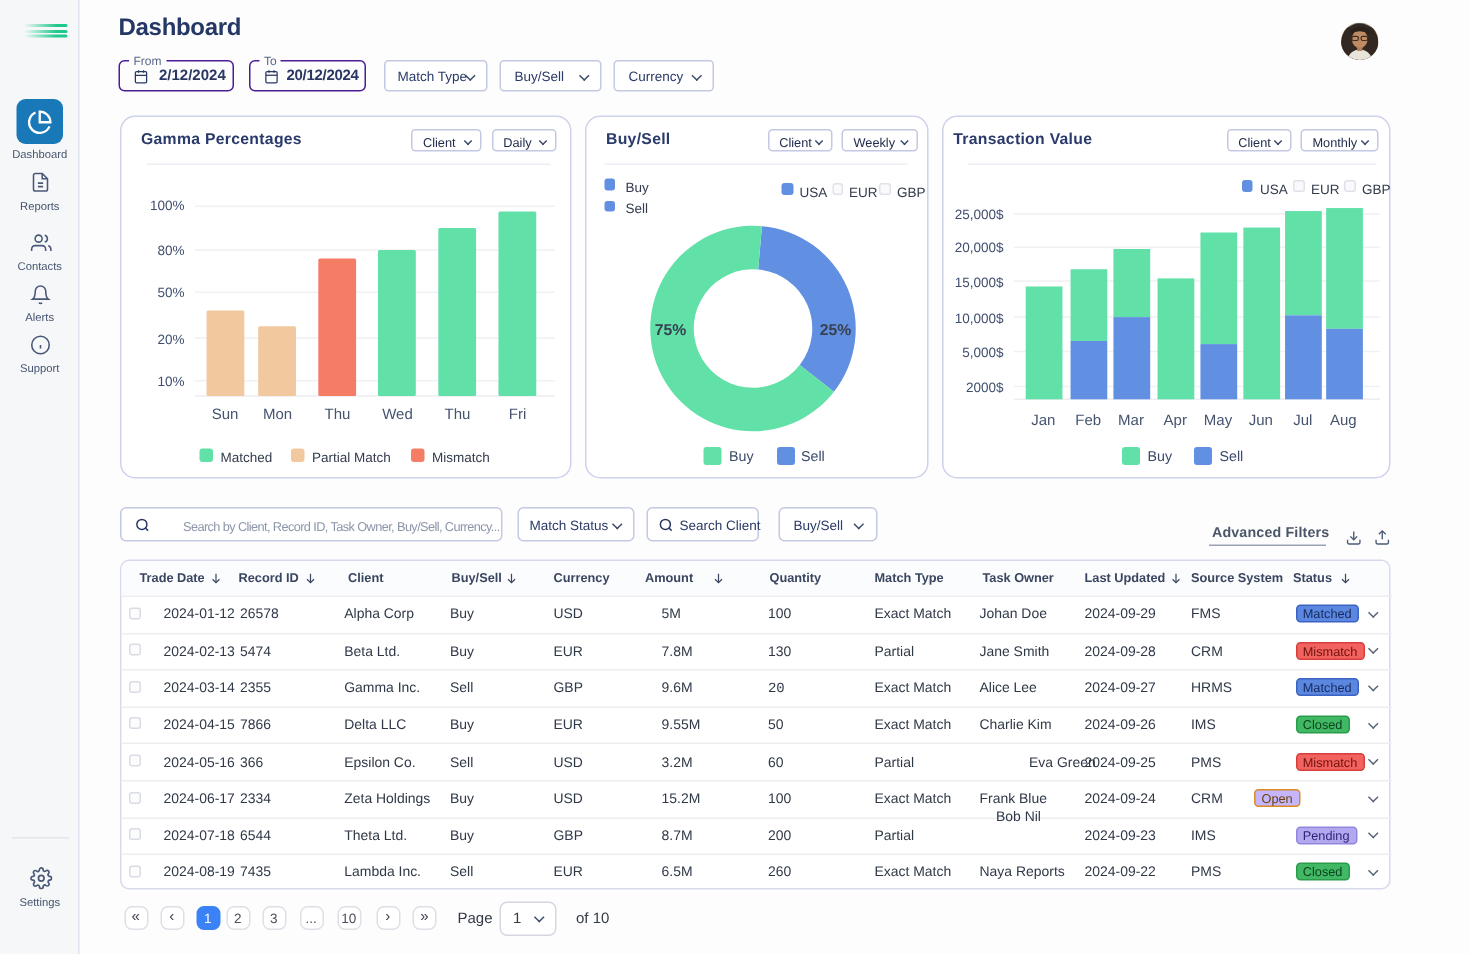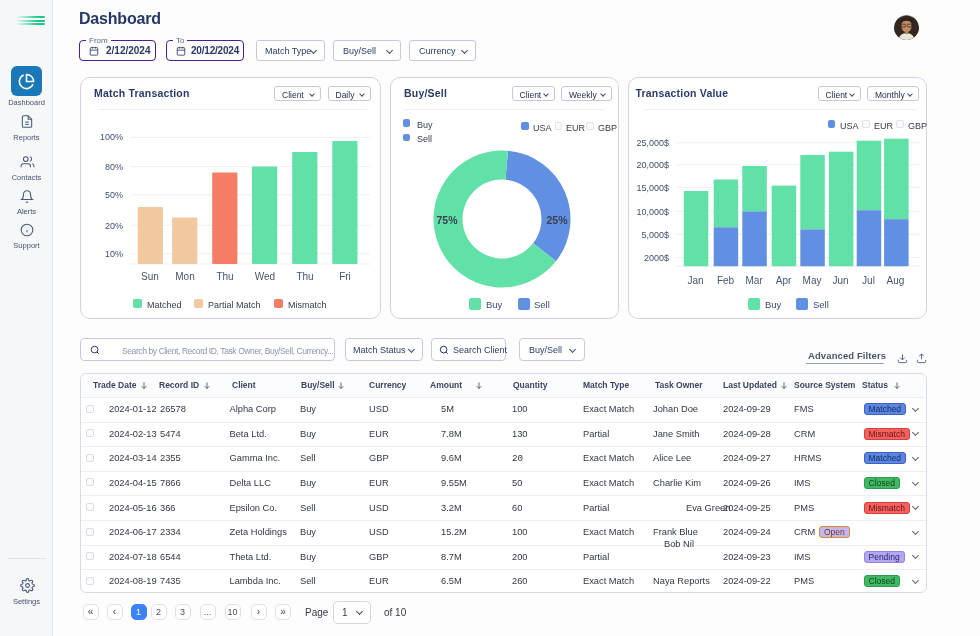--- a/index.html
+++ b/index.html
@@ -144,21 +144,21 @@
   <div class="drop" style="left:333px; top:40px; width:68px; height:21px;">
     <div class="droptext" style="left:9px; top:5px;">Buy/Sell</div>
     <div class="chev" style="right:8px; top:7px;"></div>
   </div>
   <div class="drop" style="left:409px; top:40px; width:67px; height:21px;">
     <div class="droptext" style="left:9px; top:5px;">Currency</div>
     <div class="chev" style="right:8px; top:7px;"></div>
   </div>
 
   <div class="card" style="left:80px; width:301px;"></div>
-  <div class="ctitle" style="left:94px; top:87px;">Match Transaction</div>
+  <div class="ctitle" style="left:94px; top:87px;">Gamma Percentages</div>
   <div class="minidrop" style="left:274px; top:86px; width:47px;">
     <div class="minidroptext" style="left:7px;">Client</div>
     <div class="chev" style="right:6px; top:4.5px; width:4px; height:4px;"></div>
   </div>
   <div class="minidrop" style="left:327.5px; top:86px; width:43.5px;">
     <div class="minidroptext" style="left:7px;">Daily</div>
     <div class="chev" style="right:6px; top:4.5px; width:4px; height:4px;"></div>
   </div>
   <div class="cdivider" style="left:98px; top:109px; width:269px;"></div>
   <svg class="abs" style="left:80px; top:120px;" width="301" height="170" viewBox="0 0 301 170">
@@ -443,21 +443,21 @@
     <div class="td" style="left:79px; top:153.1px;">2334</div>
     <div class="td" style="left:148.5px; top:153.1px;">Zeta Holdings</div>
     <div class="td" style="left:219px; top:153.1px;">Buy</div>
     <div class="td" style="left:288px; top:153.1px;">USD</div>
     <div class="td" style="left:360px; top:153.1px;">15.2M</div>
     <div class="td" style="left:431px; top:153.1px;">100</div>
     <div class="td" style="left:502px; top:153.1px;">Exact Match</div>
     <div class="td" style="left:572px; top:153.1px;">Frank Blue</div>
     <div class="td" style="left:642px; top:153.1px;">2024-09-24</div>
     <div class="td" style="left:713px; top:153.1px;">CRM</div>
-    <div class="badge" style="left:738px; top:152.1px; background:#c4b5fd; border-color:#d88c22; color:#6b4206;">Open</div>
+    <div class="badge" style="left:755px; top:152.1px; background:#c4b5fd; border-color:#d88c22; color:#6b4206;">Open</div>
     <div class="rowchev" style="left:832px; top:154.8px;"></div>
     <div class="rowline" style="top:170.6px;"></div>
     <div class="ckbox" style="left:4.5px; top:178.1px;"></div>
     <div class="td" style="left:28px; top:177.7px;">2024-07-18</div>
     <div class="td" style="left:79px; top:177.7px;">6544</div>
     <div class="td" style="left:148.5px; top:177.7px;">Theta Ltd.</div>
     <div class="td" style="left:219px; top:177.7px;">Buy</div>
     <div class="td" style="left:288px; top:177.7px;">GBP</div>
     <div class="td" style="left:360px; top:177.7px;">8.7M</div>
     <div class="td" style="left:431px; top:177.7px;">200</div>

